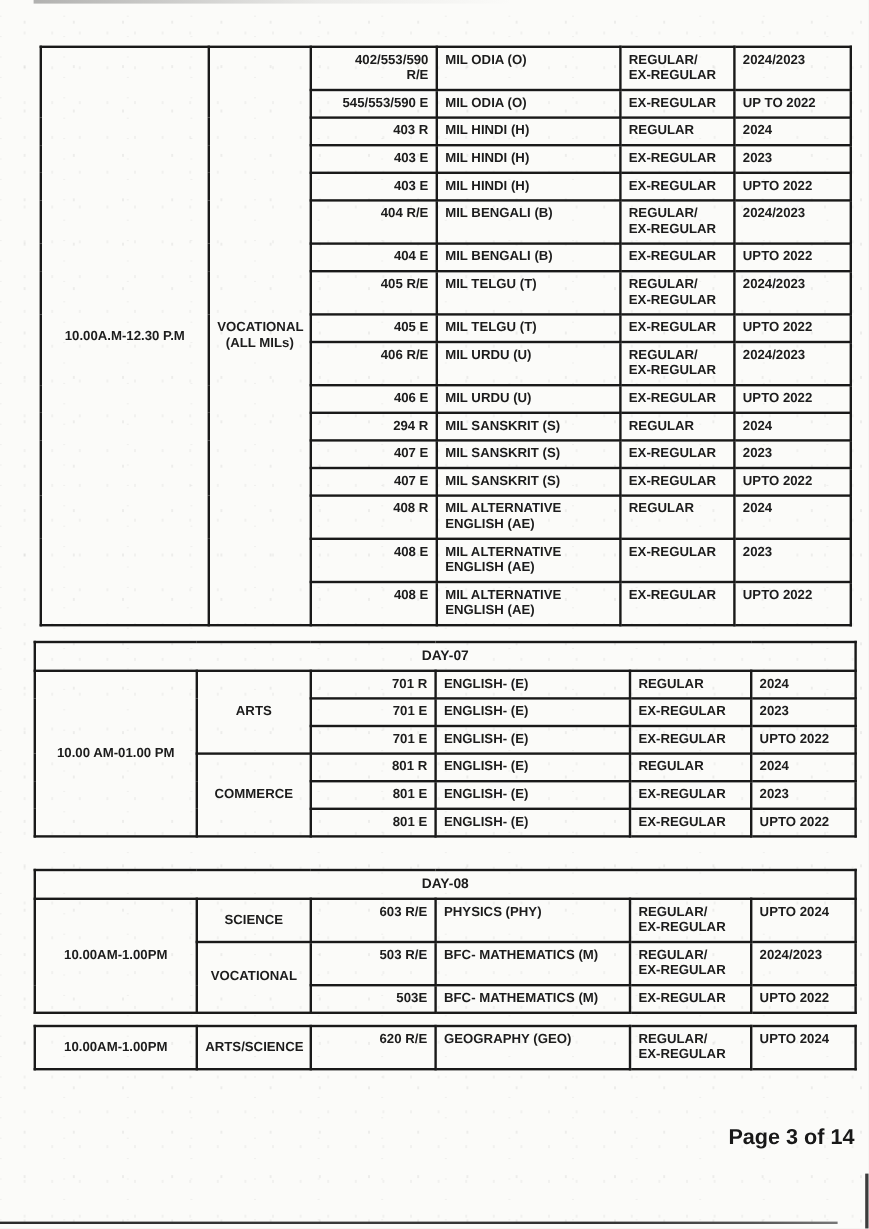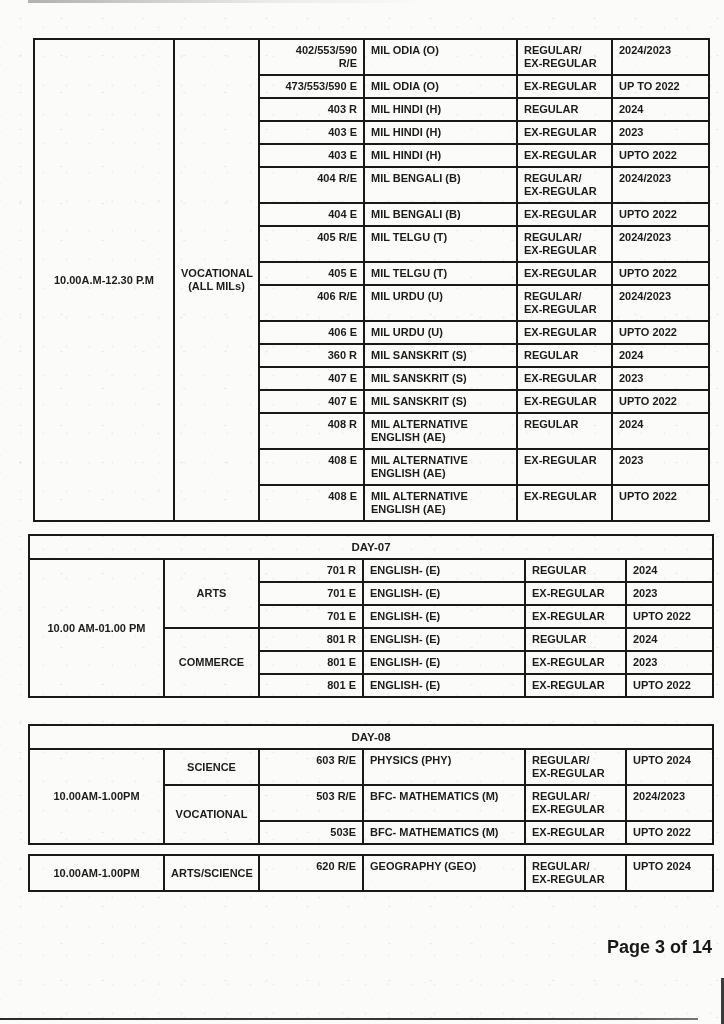--- a/index.html
+++ b/index.html
@@ -92,21 +92,21 @@
             <td class="c-group" rowspan="17">VOCATIONAL
 (ALL MILs)</td>
             <td class="c-code">402/553/590
 R/E</td>
             <td class="c-subject">MIL ODIA (O)</td>
             <td class="c-type">REGULAR/
 EX-REGULAR</td>
             <td class="c-year">2024/2023</td>
           </tr>
           <tr>
-            <td class="c-code">473/553/590 E</td>
+            <td class="c-code">545/553/590 E</td>
             <td class="c-subject">MIL ODIA (O)</td>
             <td class="c-type">EX-REGULAR</td>
             <td class="c-year">UP TO 2022</td>
           </tr>
           <tr>
             <td class="c-code">403 R</td>
             <td class="c-subject">MIL HINDI (H)</td>
             <td class="c-type">REGULAR</td>
             <td class="c-year">2024</td>
           </tr>
@@ -155,21 +155,21 @@
 EX-REGULAR</td>
             <td class="c-year">2024/2023</td>
           </tr>
           <tr>
             <td class="c-code">406 E</td>
             <td class="c-subject">MIL URDU (U)</td>
             <td class="c-type">EX-REGULAR</td>
             <td class="c-year">UPTO 2022</td>
           </tr>
           <tr>
-            <td class="c-code">360 R</td>
+            <td class="c-code">294 R</td>
             <td class="c-subject">MIL SANSKRIT (S)</td>
             <td class="c-type">REGULAR</td>
             <td class="c-year">2024</td>
           </tr>
           <tr>
             <td class="c-code">407 E</td>
             <td class="c-subject">MIL SANSKRIT (S)</td>
             <td class="c-type">EX-REGULAR</td>
             <td class="c-year">2023</td>
           </tr>

